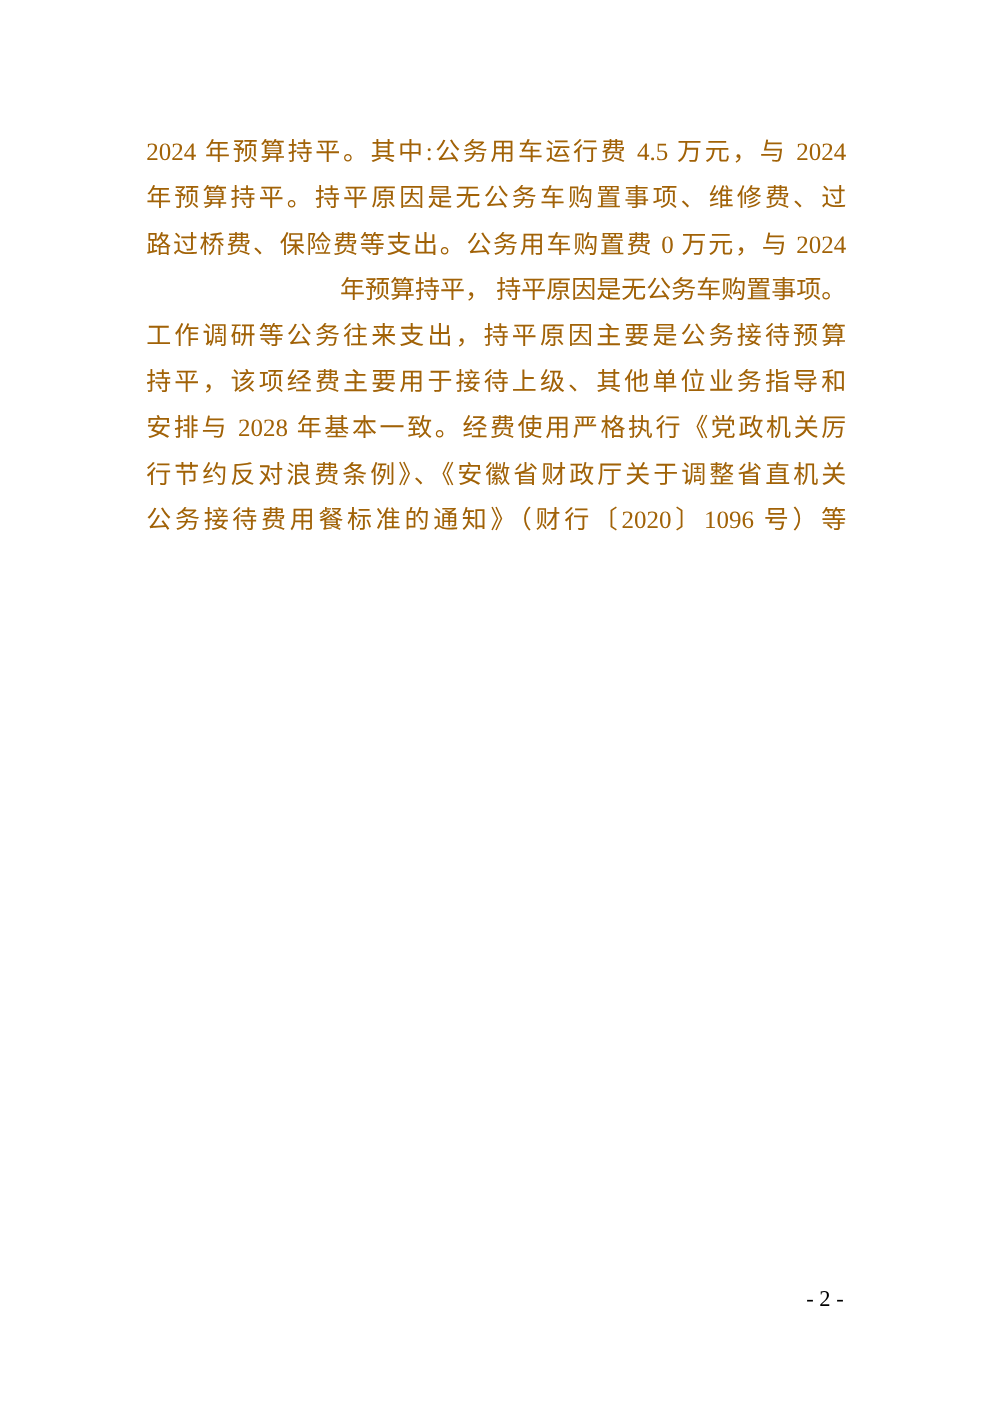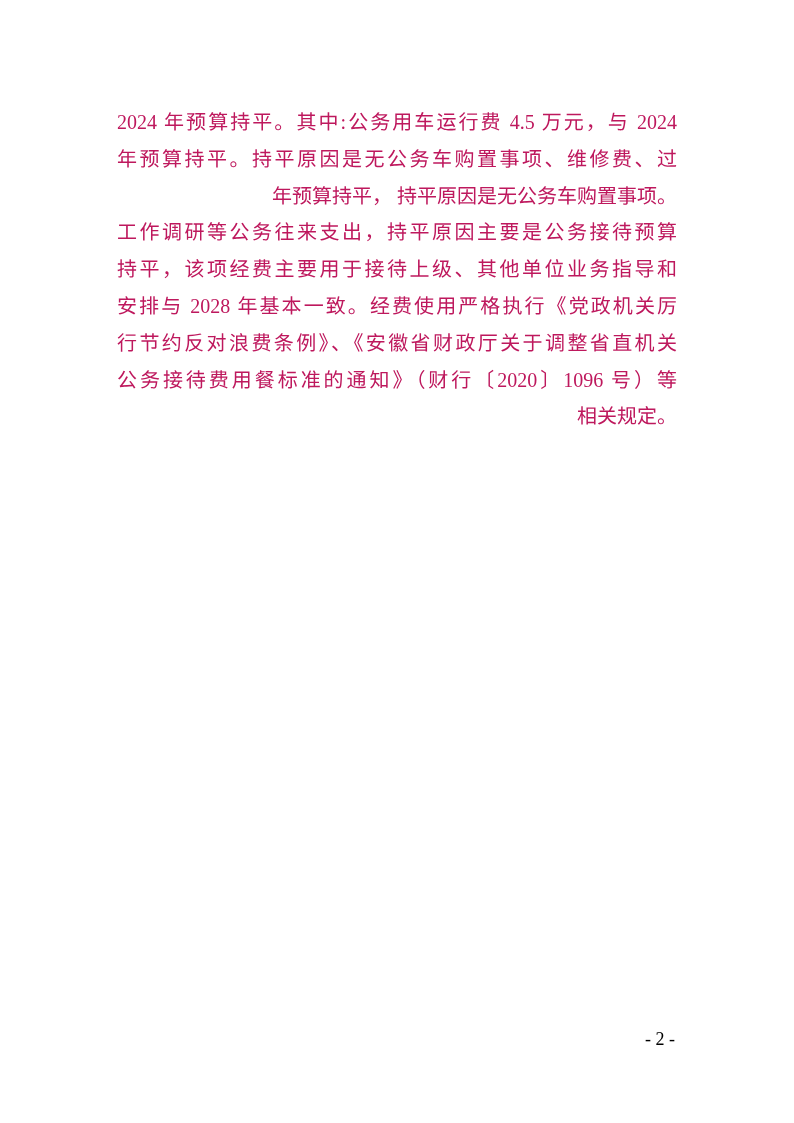--- a/index.html
+++ b/index.html
@@ -16,21 +16,21 @@
     font-family: "Liberation Serif", "DejaVu Serif", serif;
     overflow: hidden;
   }
   .text-block {
     position: absolute;
     left: 117px;
     top: 104px;
     width: 560px;
     font-size: 20px;
     line-height: 36.8px;
-    color: #be185d;
+    color: #a16207;
   }
   .line {
     height: 36.8px;
     overflow: hidden;
     text-align: right;
     white-space: normal;
   }
   .line.justify {
     text-align: justify;
     text-align-last: justify;
@@ -53,24 +53,24 @@
     box-sizing: border-box;
   }
 </style>
 </head>
 <body>
 
 <div class="page">
   <div class="text-block">
       <div class="line justify"><span class="seg">2024 年预算持平。其中:公务用车运行费 4.5 万元，与 2024</span></div>
       <div class="line justify"><span class="seg">年预算持平。持平原因是无公务车购置事项、维修费、过</span></div>
+      <div class="line justify"><span class="seg">路过桥费、保险费等支出。公务用车购置费 0 万元，与 2024</span></div>
       <div class="line"><span class="seg">年预算持平， 持平原因是无公务车购置事项。</span></div>
       <div class="line justify"><span class="seg">工作调研等公务往来支出，持平原因主要是公务接待预算</span></div>
       <div class="line justify"><span class="seg">持平，该项经费主要用于接待上级、其他单位业务指导和</span></div>
       <div class="line justify"><span class="seg">安排与 2028 年基本一致。经费使用严格执行《党政机关厉</span></div>
       <div class="line justify"><span class="seg">行节约反对浪费条例》、《安徽省财政厅关于调整省直机关</span></div>
       <div class="line justify"><span class="seg">公务接待费用餐标准的通知》（财行〔2020〕1096 号）等</span></div>
-      <div class="line"><span class="seg">相关规定。</span></div>
     </div>
   <div class="page-footer">
     <span>- 2 -</span>
   </div>
 </div>
 
 </body></html>

